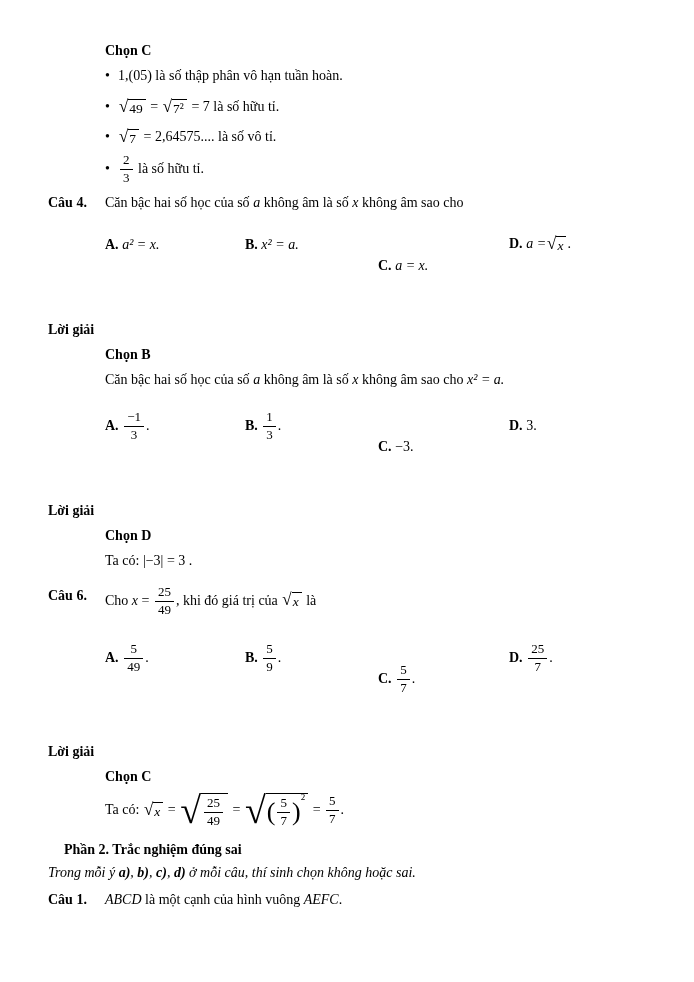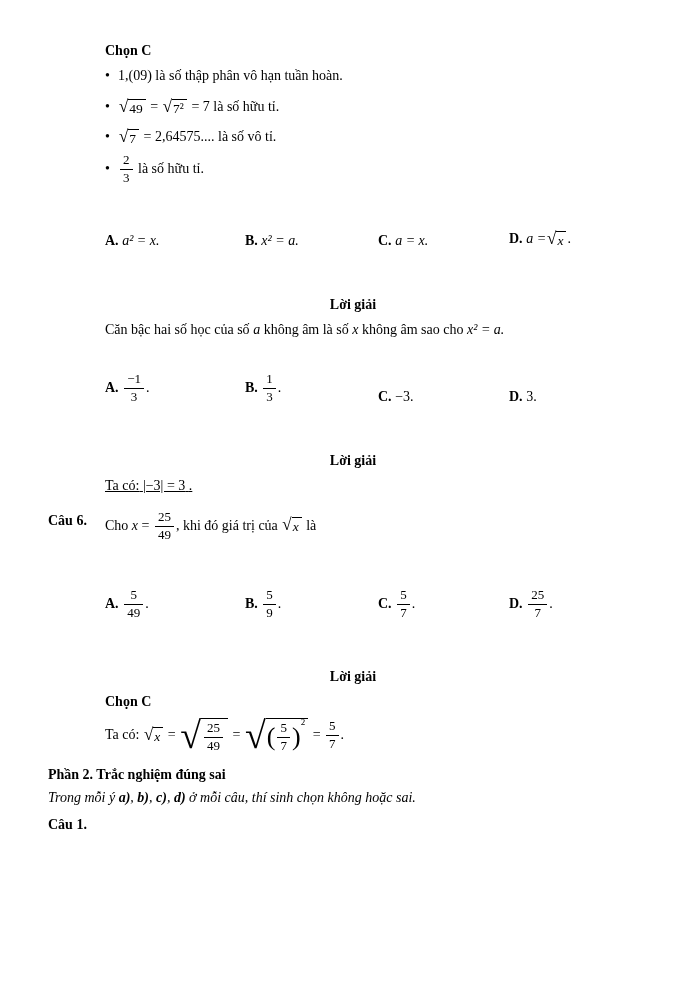--- a/index.html
+++ b/index.html
@@ -7,27 +7,27 @@
   body {
     width: 694px; height: 982px; background: #ffffff;
     font-family: "Liberation Serif", serif;
     font-size: 14px; color: #000; overflow: hidden;
   }
   .page { width: 694px; height: 982px; padding: 40px 36px 7px 48px; position: relative; background:#fff; }
   .line { line-height: 21px; margin: 0 0 4px 0; }
   .ind { margin-left: 57px; }
   .b { font-weight: bold; }
   .i { font-style: italic; }
-  .center { text-align: center; margin-top: 45px; }
-  .mb2 { margin-bottom: 2px; } .mb6 { margin-bottom: 6px; } .mb8 { margin-bottom: 8px; }
-  .mb9 { margin-bottom: 9px; } .mb10 { margin-bottom: 10px; } .mb14 { margin-bottom: 14px; text-decoration: underline; }
+  .center { text-align: left; margin-top: 45px; }
+  .mb2 { margin-bottom: 2px; margin-left: 16px; } .mb6 { margin-bottom: 6px; } .mb8 { margin-bottom: 8px; }
+  .mb9 { margin-bottom: 9px; } .mb10 { margin-bottom: 10px; } .mb14 { margin-bottom: 14px; }
   .qrow { display: flex; margin: 0 0 4px 0; }
   .qlabel { flex: 0 0 57px; width: 57px; font-weight: bold; line-height: 21px; }
   .qtext { flex: 1; line-height: 21px; }
-  .opts { display: flex; margin-left: 57px; align-items: flex-end; margin-bottom: 4px; }
+  .opts { display: flex; margin-left: 57px; align-items: center; margin-bottom: 4px; }
   .optA { width: 140px; } .optB { width: 133px; } .optC { width: 131px; margin-top: 41px; } .optD { flex: 1; }
   .bullet-mark { display: inline-block; width: 13px; }
   .frac { display: inline-block; vertical-align: middle; text-align: center; padding: 0 2px; font-size: 13px; line-height: 1.15; }
   .frac .num { display: block; border-bottom: 1px solid #000; padding: 0 3px 1px 3px; }
   .frac .den { display: block; padding: 1px 3px 0 3px; }
   .sqrt { display: inline-flex; vertical-align: middle; align-items: flex-start; margin: 0 1px; }
   .sqrt .rad { font-size: 17px; line-height: 15px; }
   .sqrt .rnd { border-top: 1px solid #000; padding: 0 3px 0 1px; line-height: 17px; font-size: 13.5px; }
   .sqrt.big .rad { font-size: 38px; line-height: 34px; }
   .sqrt.big .rnd { display: inline-flex; align-items: center; padding: 2px 3px 0 1px; }
@@ -36,21 +36,21 @@
   .bp { font-size: 26px; line-height: 0; vertical-align: middle; font-style: normal; }
 </style>
 </head>
 <body>
 
 <div class="page">
 
   <div class="line ind b">Chọn C</div>
 
   <div class="line ind mb10">
-    <span class="bullet-mark">•</span><span>1,(09)</span>
+    <span class="bullet-mark">•</span><span>1,(05)</span>
     <span>là số thập phân vô hạn tuần hoàn.</span>
   </div>
 
   <div class="line ind mb9">
     <span class="bullet-mark">•</span><span class="sqrt">
         <span class="rad">√</span>
         <span class="rnd">49</span>
       </span>
     <span>=</span>
     <span class="sqrt">
@@ -67,50 +67,62 @@
       </span>
     <span>= 2,64575.... là số vô tỉ.</span>
   </div>
 
   <div class="line ind mb6">
     <span class="bullet-mark">•</span><span class="frac"><span class="num">2</span><span class="den">3</span></span>
     <span>là số hữu tỉ.</span>
   </div>
 
 
+  <div class="qrow mb8">
+    <div class="qlabel">Câu 4.</div>
+    <div class="qtext">
+      <span>Căn bậc hai số học của số</span>
+      <span class="i">a</span>
+      <span>không âm là số</span>
+      <span class="i">x</span>
+      <span>không âm sao cho</span>
+    </div>
+  </div>
 
   <div class="opts">
     <div class="optA"><span class="b">A.</span> <span class="i">a² = x.</span></div>
     <div class="optB"><span class="b">B.</span> <span class="i">x² = a.</span></div>
     <div class="optC"><span class="b">C.</span> <span class="i">a = x.</span></div>
     <div class="optD"><span class="b">D.</span> <span class="i">a =</span><span class="sqrt">
           <span class="rad">√</span>
           <span class="rnd i">x</span>
         </span><span>.</span></div>
   </div>
 
   <div class="line center b">Lời giải</div>
+  <div class="line ind b">Chọn B</div>
   <div class="line ind mb8">
     <span>Căn bậc hai số học của số</span>
     <span class="i">a</span>
     <span>không âm là số</span>
     <span class="i">x</span>
     <span>không âm sao cho</span>
     <span class="i">x² = a.</span>
   </div>
 
 
   <div class="opts mb10">
     <div class="optA"><span class="b">A.</span> <span class="frac"><span class="num">−1</span><span class="den">3</span></span><span>.</span></div>
     <div class="optB"><span class="b">B.</span> <span class="frac"><span class="num">1</span><span class="den">3</span></span><span>.</span></div>
     <div class="optC"><span class="b">C.</span> <span>−3.</span></div>
     <div class="optD"><span class="b">D.</span> <span>3.</span></div>
   </div>
 
   <div class="line center b">Lời giải</div>
+  <div class="line ind b">Chọn D</div>
   <div class="line ind mb14">
     <span>Ta có:</span>
     <span>|−3| = 3</span>
     <span>.</span>
   </div>
 
   <div class="qrow mb8">
     <div class="qlabel">Câu 6.</div>
     <div class="qtext">
       <span>Cho</span>
@@ -174,16 +186,21 @@
     <span class="b">a)</span><span>,</span>
     <span class="b">b)</span><span>,</span>
     <span class="b">c)</span><span>,</span>
     <span class="b">d)</span>
     <span>ở mỗi câu, thí sinh chọn không hoặc sai.</span>
   </div>
 
   <div class="qrow">
     <div class="qlabel">Câu 1.</div>
     <div class="qtext">
+      <div class="line">
+        <span class="i">ABCD</span>
+        <span>là một cạnh của hình vuông</span>
+        <span class="i">AEFC</span><span>.</span>
+      </div>
     </div>
   </div>
 
 </div>
 
 </body></html>

